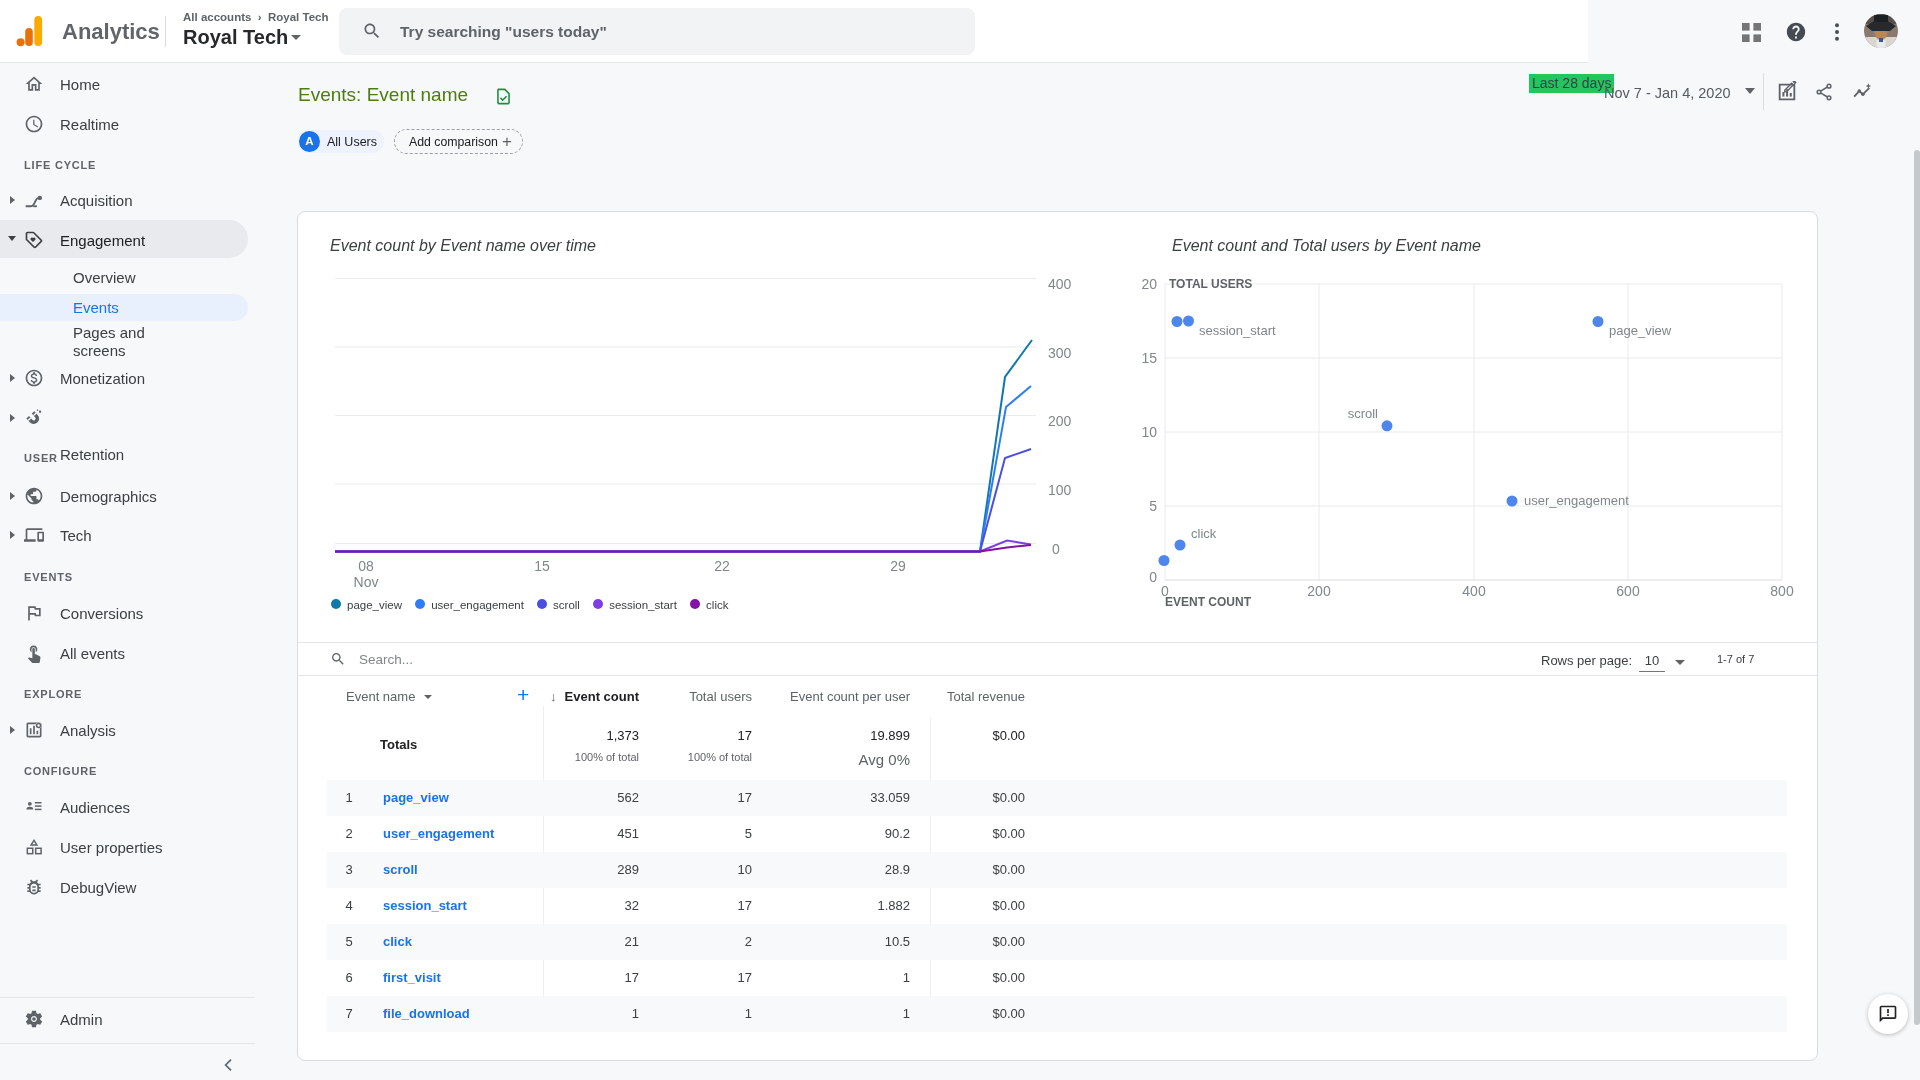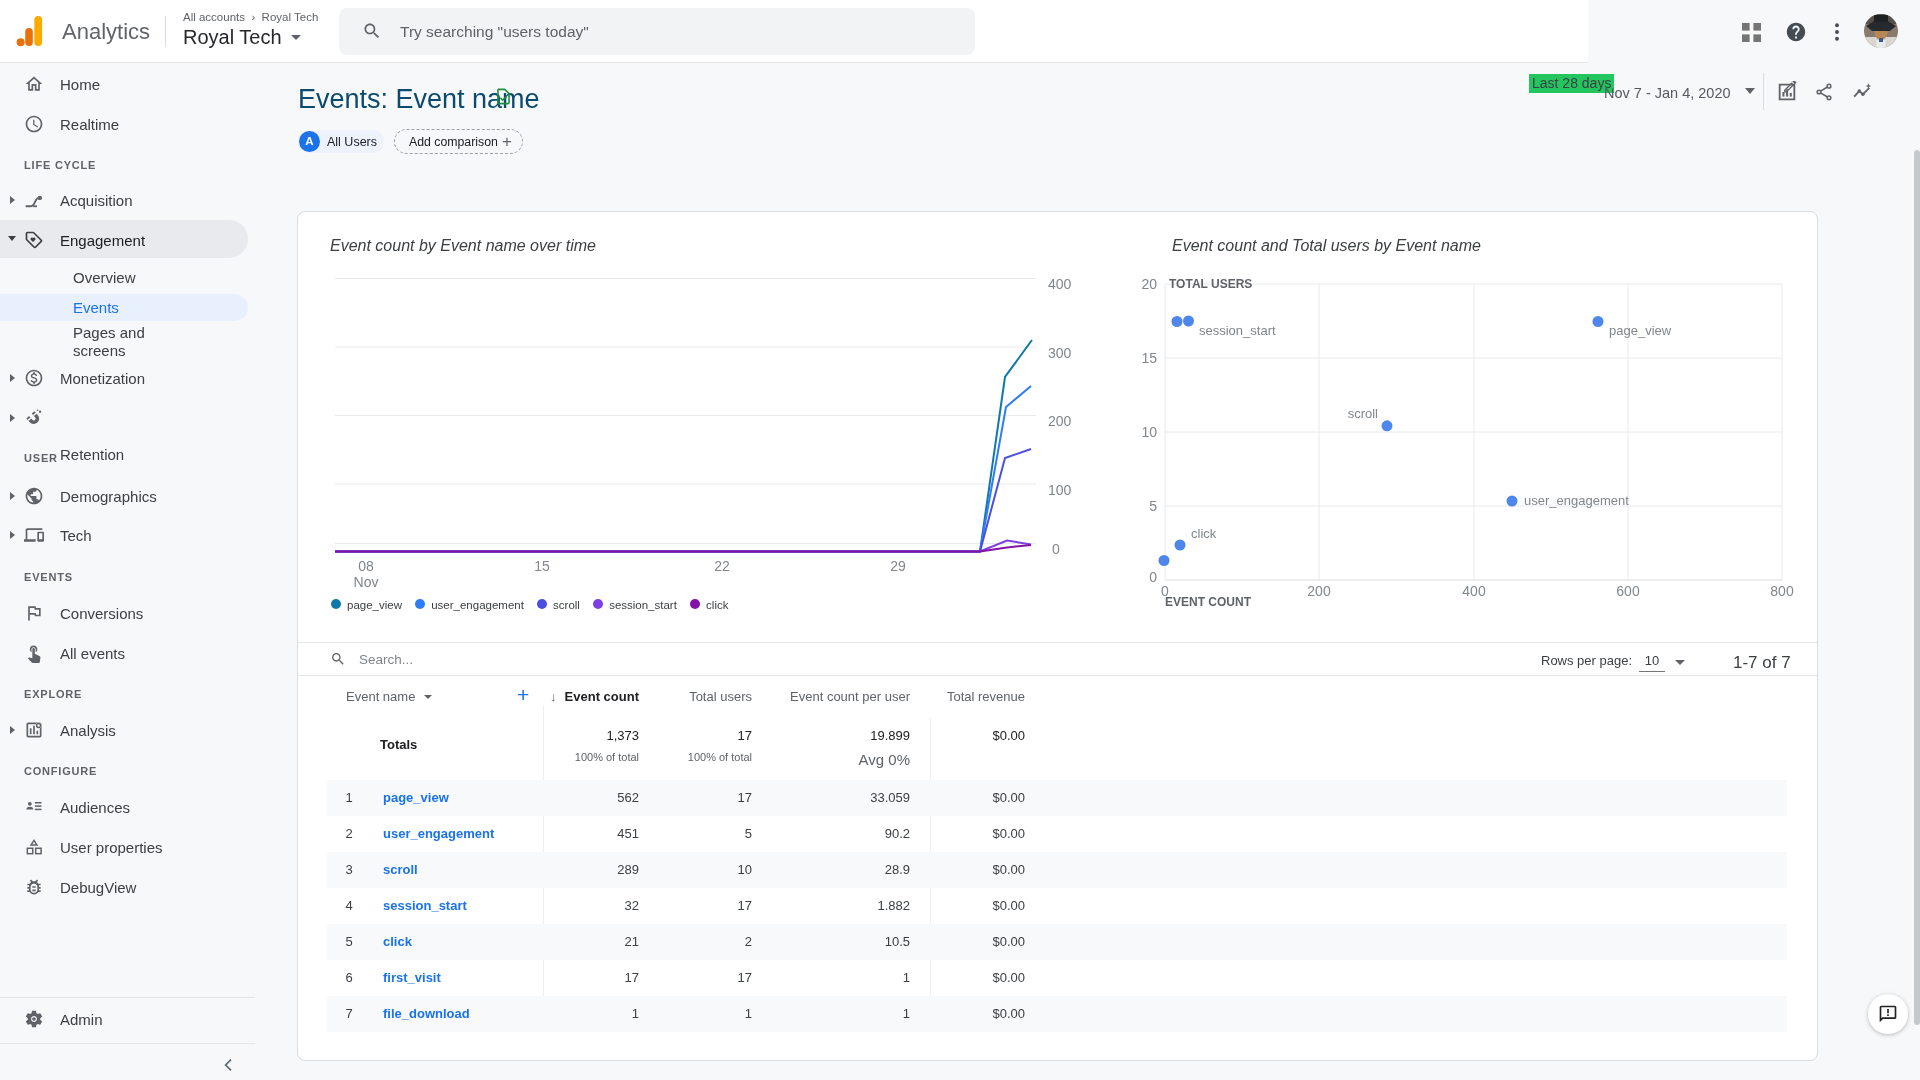--- a/index.html
+++ b/index.html
@@ -2,21 +2,21 @@
 <html><head>
 <meta charset="utf-8">
 <style>
 * { margin:0; padding:0; box-sizing:border-box; }
 html,body { width:1920px; height:1080px; overflow:hidden; background:#f6f8fa;
   font-family:"Liberation Sans", sans-serif; }
 .abs { position:absolute; }
 .r { text-align:right; }
 
 #header { position:absolute; left:0; top:0; width:1588px; height:63px; background:#fff;
-  border-bottom:1px solid #e4e6e8; z-index:5; }
+  border-bottom:1px solid #e4e6e8; z-index:5;font-weight:bold; }
 
 .pill-gray { position:absolute; left:0; top:220px; width:248px; height:38px;
   background:#e9eaee; border-radius:0 19px 19px 0; }
 .pill-blue { position:absolute; left:0; top:294px; width:248px; height:27px;
   background:#e8f0fe; border-radius:0 14px 14px 0; }
 .nav-item { position:absolute; left:60px; font-size:15px; color:#3c4043; }
 .nav-sub { position:absolute; left:73px; font-size:15px; color:#3c4043; }
 .nav-label { position:absolute; left:24px; font-size:11px; font-weight:bold;
   color:#5f6368; letter-spacing:0.8px; }
 .nav-ico { position:absolute; left:24px; width:20px; height:20px; }
@@ -198,21 +198,21 @@
       <path fill="#5f6368" d="M19.43 12.98c.04-.32.07-.64.07-.98s-.03-.66-.07-.98l2.11-1.65c.19-.15.24-.42.12-.64l-2-3.46c-.12-.22-.39-.3-.61-.22l-2.49 1c-.52-.4-1.08-.73-1.69-.98l-.38-2.65C14.46 2.18 14.25 2 14 2h-4c-.25 0-.46.18-.49.42l-.38 2.65c-.61.25-1.17.59-1.69.98l-2.49-1c-.23-.09-.49 0-.61.22l-2 3.46c-.13.22-.07.49.12.64l2.11 1.65c-.04.32-.07.65-.07.98s.03.66.07.98l-2.11 1.65c-.19.15-.24.42-.12.64l2 3.46c.12.22.39.3.61.22l2.49-1c.52.4 1.08.73 1.69.98l.38 2.65c.03.24.24.42.49.42h4c.25 0 .46-.18.49-.42l.38-2.65c.61-.25 1.17-.59 1.69-.98l2.49 1c.23.09.49 0 .61-.22l2-3.46c.12-.22.07-.49-.12-.64l-2.11-1.65zM12 15.5c-1.93 0-3.5-1.57-3.5-3.5s1.57-3.5 3.5-3.5 3.5 1.57 3.5 3.5-1.57 3.5-3.5 3.5z"></path>
       <circle cx="12" cy="12" r="2.2" fill="#5f6368"></circle>
     </svg>
   <div class="nav-item" style="top:1011px;">Admin</div>
   <div class="hline" style="left:0;top:1043px;width:255px;"></div>
   <svg class="abs" style="left:221px;top:1057px;" width="16" height="16" viewBox="0 0 24 24">
       <path fill="none" stroke="#5c6a73" stroke-width="2.6" d="M15 4 L7 12 L15 20"></path>
     </svg>
 </div>
 <div id="main" class="abs" style="left:0;top:0;width:1920px;height:1080px;">
-  <div class="abs" style="left:298px;top:84px;font-size:27px;color:#0c4a6e;">Events: Event name</div>
+  <div class="abs" style="left:298px;top:84px;font-size:19px;color:#4d7c0f;">Events: Event name</div>
   <svg class="abs" style="left:494px;top:87px;" width="19" height="19" viewBox="0 0 24 24">
     <path fill="#1e8e3e" d="M14 2H6c-1.1 0-2 .9-2 2v16c0 1.1.9 2 2 2h12c1.1 0 2-.9 2-2V8l-6-6zm4 18H6V4h7.17L18 8.83V20zm-7.06-2L7.4 14.46l1.41-1.41 2.12 2.12 4.24-4.24 1.41 1.41L10.94 18z"></path>
   </svg>
 
   <div class="abs" style="left:1529px;top:74px;height:19px;background:#22c55e;font-size:14px;color:#3c4043;line-height:19px;padding:0 3px;">Last 28 days</div>
   <div class="abs" style="left:1604px;top:85px;font-size:14.5px;color:#555b60;">Nov 7 - Jan 4, 2020</div>
   <div class="abs" style="left:1745px;top:88px;width:0;height:0;border-top:6px solid #5f6368;border-left:5px solid transparent;border-right:5px solid transparent;"></div>
   <div class="abs" style="left:1763px;top:73px;width:1px;height:37px;background:#dadce0;"></div>
   <svg class="abs" style="left:1776px;top:81px;" width="22" height="22" viewBox="0 0 24 24">
     <path fill="none" stroke="#5f6368" stroke-width="2" d="M4 4 h16 v16 h-16 z"></path>
@@ -330,21 +330,21 @@
   </svg>
 
   <div class="hline" style="left:0;top:430px;width:1519px;"></div>
   <svg class="abs" style="left:32px;top:439px;" width="16" height="16" viewBox="0 0 24 24">
       <path fill="#5f6368" d="M15.5 14h-.79l-.28-.27C15.41 12.59 16 11.11 16 9.5 16 5.91 13.09 3 9.5 3S3 5.91 3 9.5 5.91 16 9.5 16c1.61 0 3.09-.59 4.23-1.57l.27.28v.79l5 4.99L20.49 19l-4.99-5zm-6 0C7.01 14 5 11.99 5 9.5S7.01 5 9.5 5 14 7.01 14 9.5 11.99 14 9.5 14z"></path>
     </svg>
   <div class="abs" style="left:61px;top:440px;font-size:13.5px;color:#80868b;">Search...</div>
   <div class="abs" style="left:1243px;top:441px;font-size:13px;color:#3c4043;">Rows per page:</div>
   <div class="abs" style="left:1341px;top:441px;width:26px;height:19px;border-bottom:1px solid #757575;font-size:13px;color:#3c4043;text-align:center;">10</div>
   <div class="abs" style="left:1377px;top:448px;width:0;height:0;border-top:5px solid #5f6368;border-left:5px solid transparent;border-right:5px solid transparent;"></div>
-  <div class="abs" style="left:1419px;top:441px;font-size:17px;color:#3c4043;margin-left:16px;">1-7 of 7</div>
+  <div class="abs" style="left:1419px;top:441px;font-size:11px;color:#3c4043;">1-7 of 7</div>
   <div class="hline" style="left:0;top:463px;width:1519px;"></div>
   <div class="vline" style="left:245px;top:494px;height:326px;"></div>
   <div class="vline" style="left:632px;top:506px;height:314px;"></div>
 
   <div class="hdr" style="left:48px;top:477px;">Event name</div>
   <div class="abs" style="left:126px;top:483px;width:0;height:0;border-top:4.5px solid #5f6368;border-left:4px solid transparent;border-right:4px solid transparent;"></div>
   <div class="abs" style="left:219px;top:471px;font-size:21px;color:#1a73e8;">+</div>
   <div class="abs" style="left:252px;top:477px;font-size:13px;color:#5f6368;">↓</div>
   <div class="cell r" style="left:241px;top:477px;width:100px;font-weight:bold;color:#202124;">Event count</div>
   <div class="hdr r" style="left:354px;top:477px;width:100px;">Total users</div>

